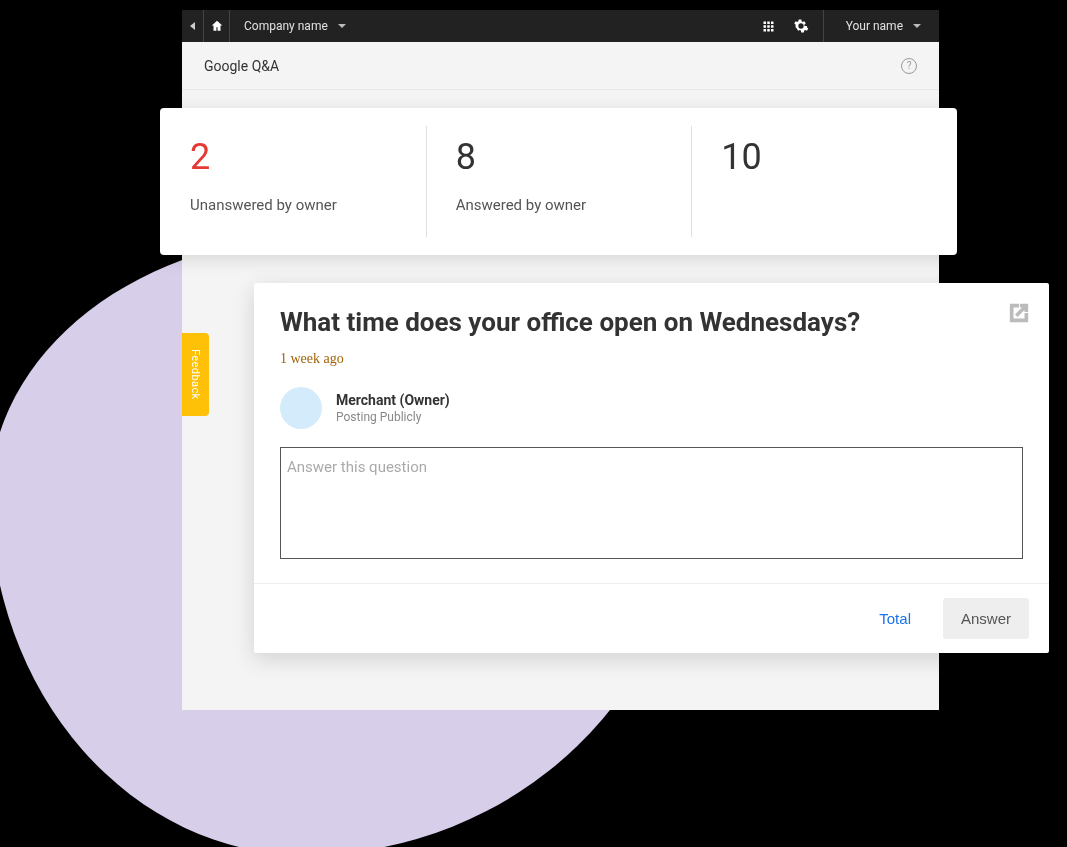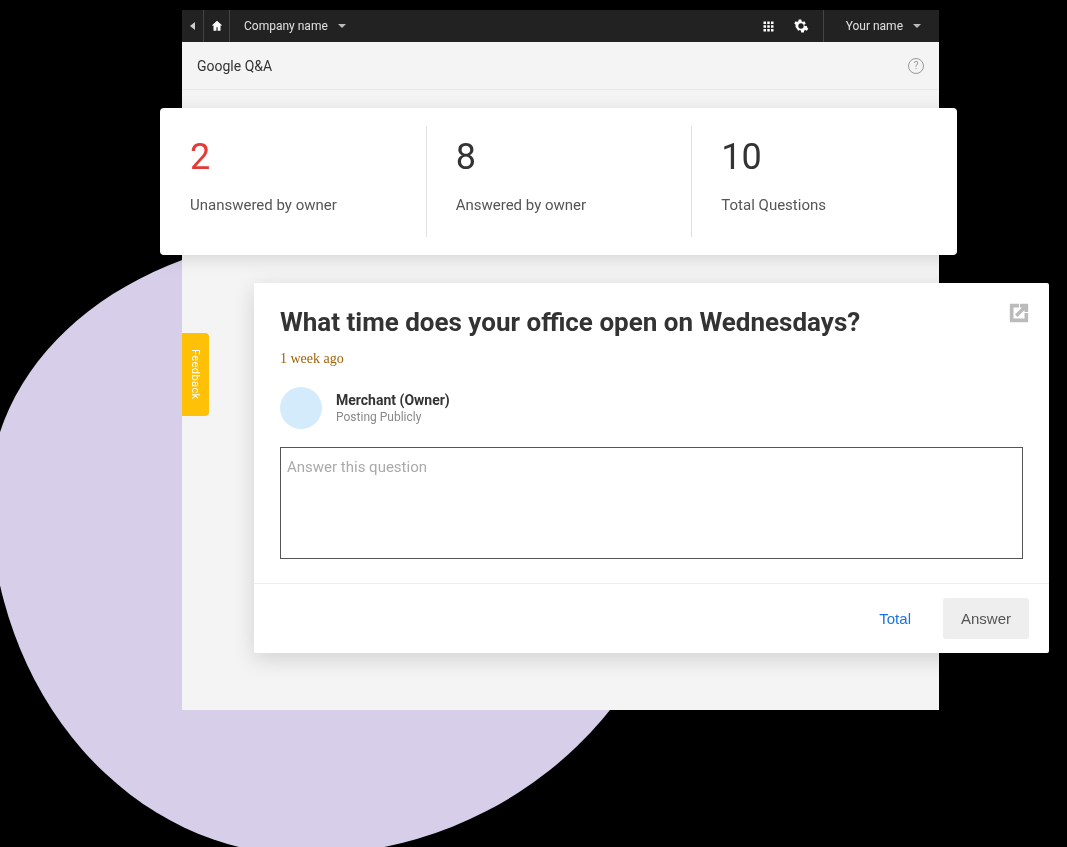--- a/index.html
+++ b/index.html
@@ -82,21 +82,21 @@
       border-left: 1px solid #444;
       cursor: pointer;
       margin-left: 6px;
     }
     .page-header {
       height: 48px;
       background: #f4f4f4;
       border-bottom: 1px solid #e8e8e8;
       display: flex;
       align-items: center;
-      padding: 0 15px;
+      padding: 0 22px;
       justify-content: space-between;
     }
     .page-title {
       font-size: 14px;
       color: #333;
     }
     .help-icon {
       width: 16px;
       height: 16px;
       border: 1.3px solid #999;
@@ -324,21 +324,20 @@
   <div class="stat-cell">
     <div class="stat-value red">2</div>
     <div class="stat-label">Unanswered by owner</div>
   </div>
   <div class="stat-cell">
     <div class="stat-value">8</div>
     <div class="stat-label">Answered by owner</div>
   </div>
   <div class="stat-cell">
     <div class="stat-value">10</div>
-    <div class="stat-label">Total Questions</div>
   </div>
 </div>
 
 <div class="question-card">
   <div class="q-body">
     <div class="open-icon">
       <svg width="22" height="22" viewBox="0 0 24 24">
           <path fill="none" stroke="#bbb" stroke-width="2" d="M19 19H5V5h6V3H3v18h18v-8h-2zM14 3v2h3.6L9 13.6 10.4 15 19 6.4V10h2V3z"></path>
         </svg>
     </div>

